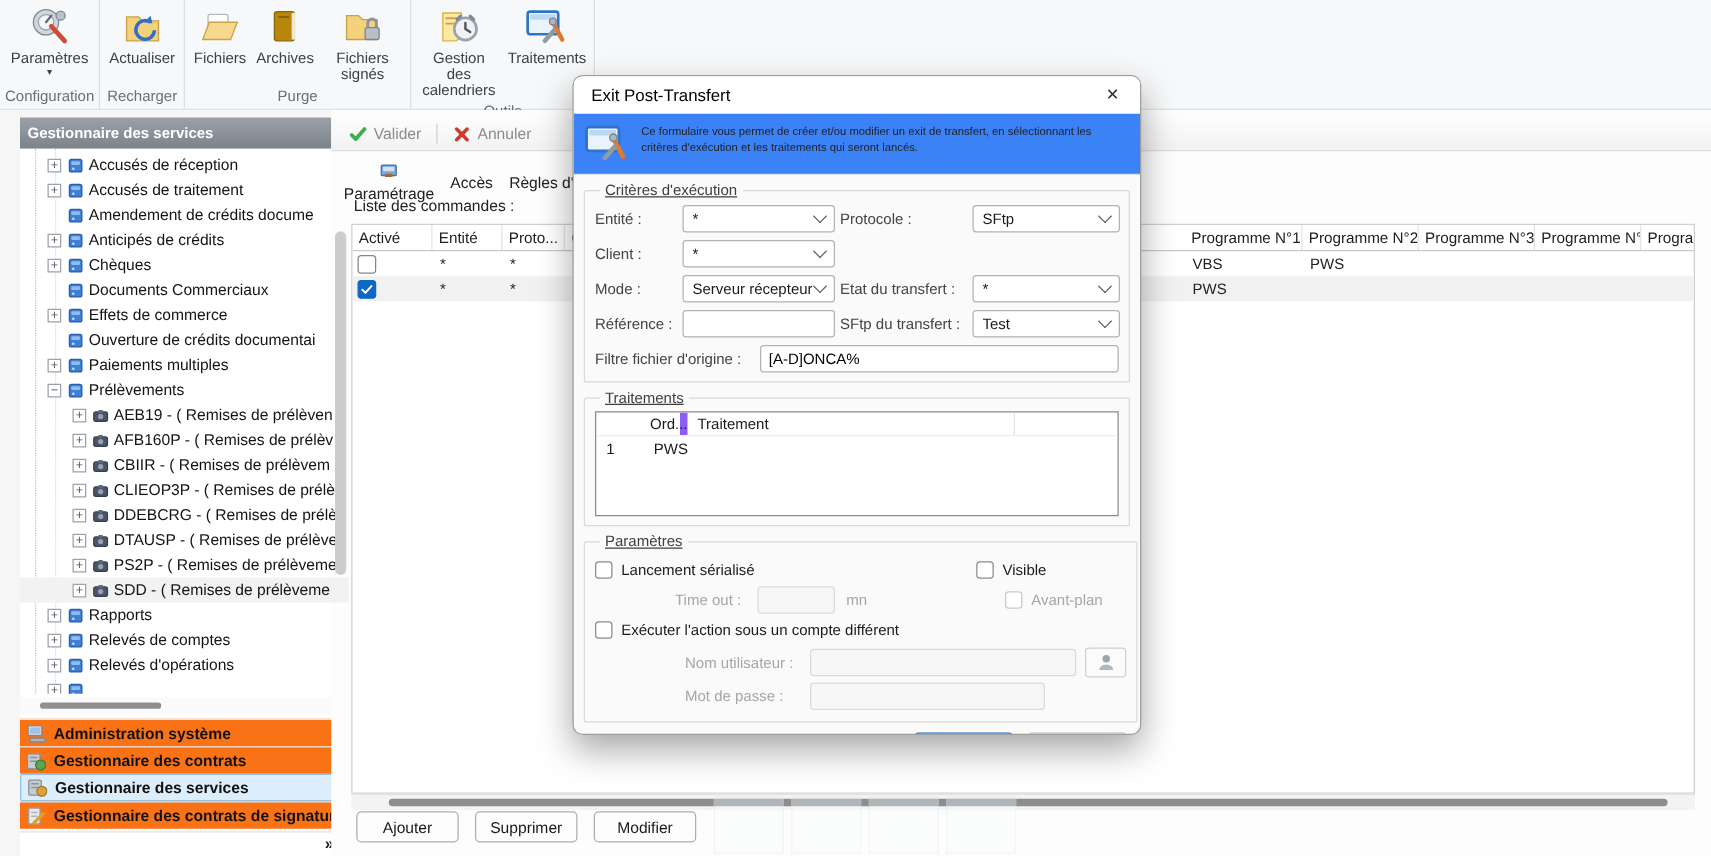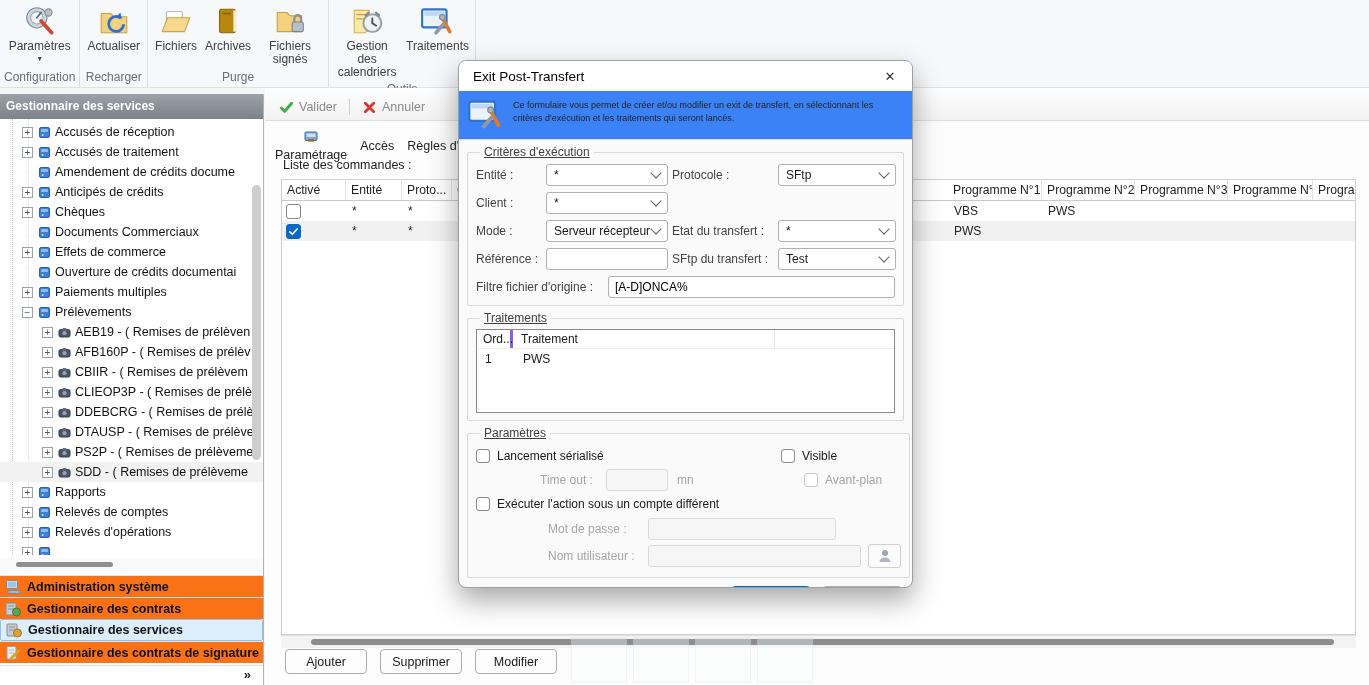--- a/index.html
+++ b/index.html
@@ -12,21 +12,21 @@
   
   #ribbon { position:absolute; left:0; top:0; width:1369px; height:88px; background:#f7f8f9; border-bottom:1px solid #dfe2e5; display:flex; }
   .ribbon-group { display:flex; flex-direction:column; border-right:1px solid #dcdee1; padding:2px 4px 0; }
   .rg-buttons { display:flex; flex:1; align-items:flex-start; justify-content:center; gap:2px; }
   .ribbon-button { display:flex; flex-direction:column; align-items:center; padding:2px 3px; border-radius:3px; cursor:default; }
   .rb-label { font-size:12px; color:#3d4145; text-align:center; line-height:13px; margin-top:2px; max-width:62px; }
   .rb-drop { font-size:7px; color:#444; line-height:7px; margin-top:2px; }
   .rg-label { text-align:center; font-size:12px; color:#6a6f75; height:18px; line-height:16px; }
 
   
-  #sidebar { position:absolute; left:0; top:94px; width:264px; bottom:0; background:#fff; border-right:1px solid #b3b3b3; }
+  #sidebar { position:absolute; left:16px; top:94px; width:264px; bottom:0; background:#fff; border-right:1px solid #b3b3b3; }
   .sb-header { height:25px; background:linear-gradient(#9ba1a8,#7b828a); color:#fff; font-weight:bold; font-size:12px; line-height:25px; padding-left:6px; }
   .tree { position:absolute; left:0; top:25px; width:263px; height:436px; overflow:hidden; padding-top:3px; background:#fff; }
   .tree::before { content:""; position:absolute; left:12px; top:0; bottom:0; border-left:1px dotted #c3c3c3; }
   .tree::after { content:""; position:absolute; left:28px; top:0; bottom:0; border-left:1px dotted #d5d5d5; }
   .tree-item { display:flex; align-items:center; height:20px; white-space:nowrap; position:relative; z-index:1; }
   .tree-item.lvl1 { padding-left:22px; }
   .tree-item.lvl2 { padding-left:42px; }
   .tree-item.hl { background:#f2f2f2; }
   .expander { width:11px; height:11px; border:1px solid #9aa2aa; background:#fff; font-size:10px; line-height:9px; text-align:center; color:#555; margin-right:5px; flex:0 0 auto; }
   .expander-space { width:16px; flex:0 0 auto; }
@@ -81,21 +81,21 @@
   .lbw { width:132px; color:#444; flex:0 0 auto; }
   .lb2 { position:absolute; left:196px; color:#444; }
   .combo { width:122px; height:22px; border:1px solid #b2b2b2; border-radius:3px; background:#fff; display:flex; align-items:center; justify-content:space-between; padding:0 7px; flex:0 0 auto; }
   .combo .cv { font-size:12px; color:#1a1a1a; white-space:nowrap; overflow:hidden; }
   .chev { width:8px; height:8px; border-right:1.5px solid #5f6368; border-bottom:1.5px solid #5f6368; transform:rotate(45deg); margin-top:-4px; flex:0 0 auto; }
   .combo2 { position:absolute; left:302px; width:118px; }
   .tin { height:22px; border:1px solid #b2b2b2; border-radius:3px; background:#fff; font-family:inherit; font-size:12px; padding:0 6px; }
   .tin:disabled { background:#f6f6f6; border-color:#dadada; color:#9a9a9a; }
   .listbox { height:84px; border:1px solid #8a8a8a; background:#fff; position:relative; overflow:hidden; }
   .lb-head { display:flex; height:19px; align-items:center; border-bottom:1px solid #ededed; }
-  .lb-head .c1 { width:36px; padding-left:6px; border-right:3px solid #8b5cf6; height:100%; line-height:18px; }
+  .lb-head .c1 { width:36px; padding-left:6px; border-right:6px solid #8b5cf6; height:100%; line-height:18px;margin-left:37px; }
   .lb-head .c2 { padding-left:8px; border-right:1px solid #e4e4e4; width:262px; height:100%; line-height:18px; }
   .lb-row { display:flex; height:19px; align-items:center; font-size:12px; }
   .lb-row .c1 { width:36px; padding-left:8px; }
   .lb-row .c2 { padding-left:10px; }
   .dcb { width:14px; height:14px; border:1px solid #8a8a8a; border-radius:3px; background:#fff; flex:0 0 auto; margin-right:7px; }
   .dcb.dis { border-color:#c9c9c9; }
   .pr { position:relative; display:flex; align-items:center; height:24px; }
   .dislb { color:#a6a6a6; }
   .user-btn { width:33px; height:24px; border:1px solid #d0d0d0; border-radius:3px; background:#fbfbfb; display:flex; align-items:center; justify-content:center; margin-left:7px; }
   .dlg-footer { margin-top:auto; height:40px; display:flex; align-items:center; justify-content:flex-end; gap:11px; padding:0 10px; flex:0 0 auto; }
@@ -704,35 +704,35 @@
       <span class="dislb" style="margin-left:64px; width:66px;">Time out :</span>
       <input class="tin" style="width: 62px;" disabled="">
       <span class="dislb" style="margin-left:9px;">mn</span>
       <span class="dcb dis" style="position:absolute;left:328px;"></span>
       <span class="dislb" style="position:absolute;left:349px;">Avant-plan</span>
     </div>
     <div class="pr">
       <span class="dcb"></span>
       <span>Exécuter l'action sous un compte différent</span>
     </div>
-    <div class="pr" style="height:26px;">
-      <span class="dislb" style="margin-left:72px; width:100px;">Mot de passe :</span>
-      <input class="tin" style="width: 188px;" disabled="">
-    </div>
     <div class="pr" style="height:28px;">
       <span class="dislb" style="margin-left:72px; width:100px;">Nom utilisateur :</span>
       <input class="tin" style="width: 213px;" disabled="">
       <button class="user-btn">
           <span class="icon">
             <svg width="16" height="16" viewBox="0 0 16 16">
               <circle cx="8" cy="5" r="3" fill="#9aa5b1"></circle>
               <path d="M2.5 14 a5.5 4.5 0 0 1 11 0 z" fill="#aeb8c2"></path>
             </svg>
           </span>
         </button>
     </div>
+    <div class="pr" style="height:26px;">
+      <span class="dislb" style="margin-left:72px; width:100px;">Mot de passe :</span>
+      <input class="tin" style="width: 188px;" disabled="">
+    </div>
   </fieldset>
 
   <div class="dlg-footer">
     <button class="dlg-btn ok">OK</button>
     <button class="dlg-btn">Annuler</button>
   </div>
 </div>
 
 </body></html>

